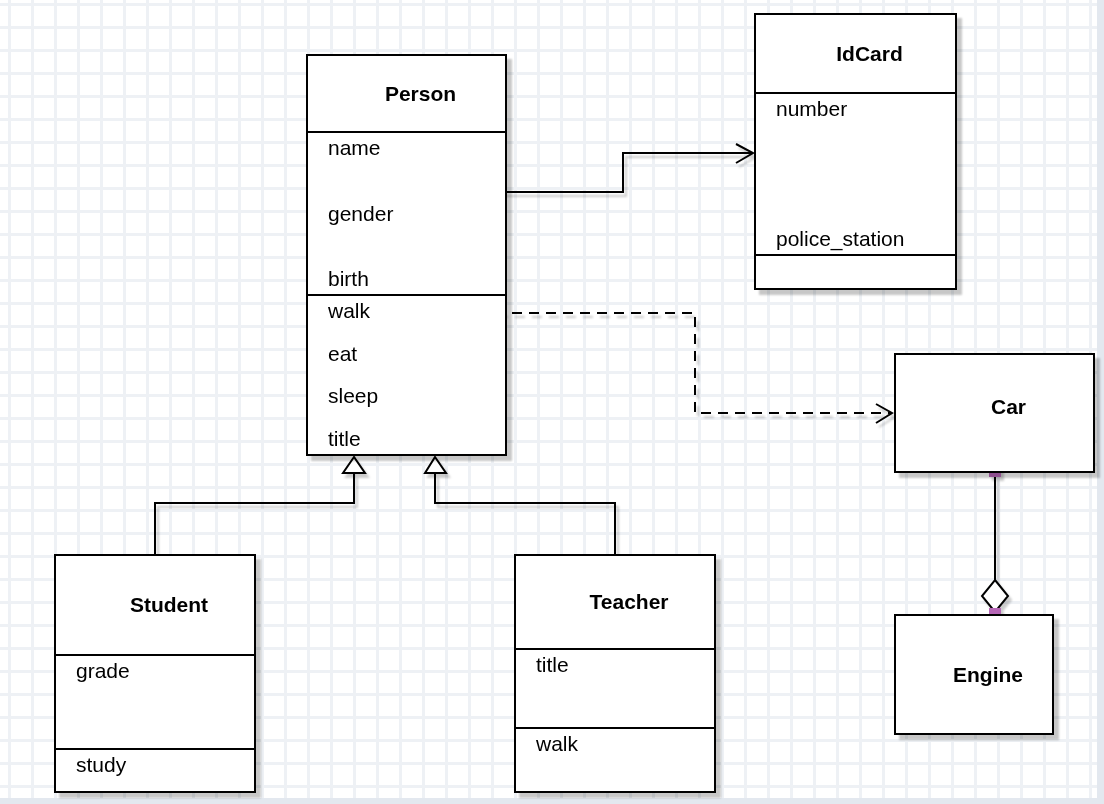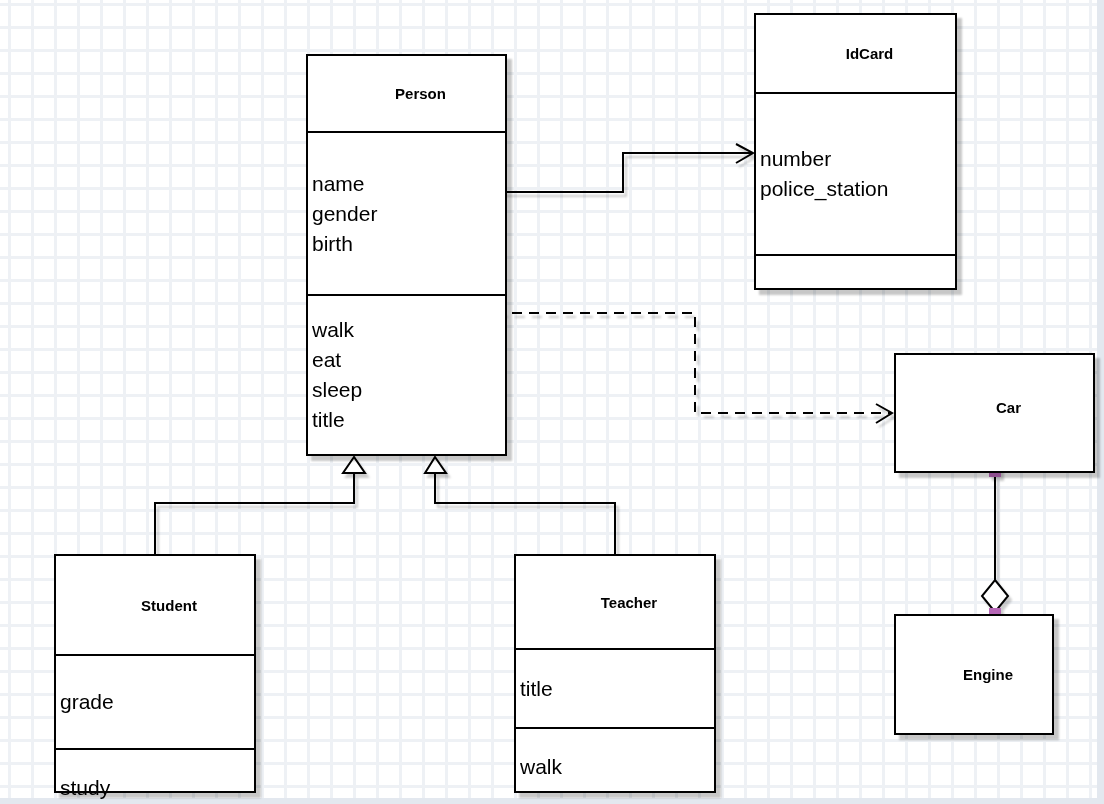--- a/index.html
+++ b/index.html
@@ -30,25 +30,25 @@
   .uml-class {
     position:absolute; box-sizing:border-box;
     border:2px solid #000; background:#fff;
     box-shadow:5px 5px 2px rgba(0,0,0,0.22);
     z-index:2;
   }
   .comp { box-sizing:border-box; overflow:hidden; }
   .comp + .comp { border-top:2px solid #000; }
   .title {
     display:flex; align-items:center; justify-content:center;
-    font-weight:bold; font-size:15px;padding-left:28px;
+    font-weight:bold; font-size:21px;padding-left:28px;
   }
   .members {
-    display:flex; flex-direction:column; justify-content:center;
-    padding-left:4px; font-size:21px; line-height:30px;
+    display:flex; flex-direction:column; justify-content:space-between;
+    padding-left:20px; font-size:21px; line-height:30px;
   }
 </style>
 </head>
 <body>
 
 <div id="canvas">
 
   <div id="edge-bottom" class="edge-strip"></div>
   <div id="edge-right" class="edge-strip"></div>
 

